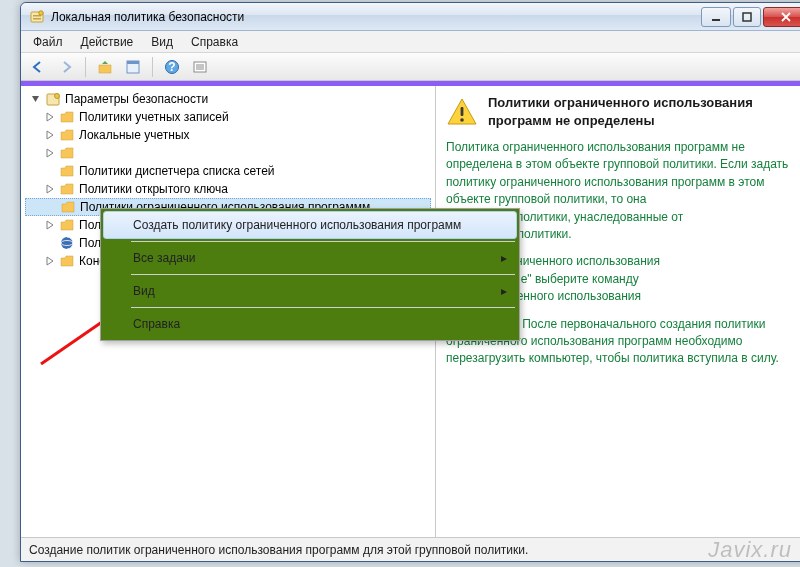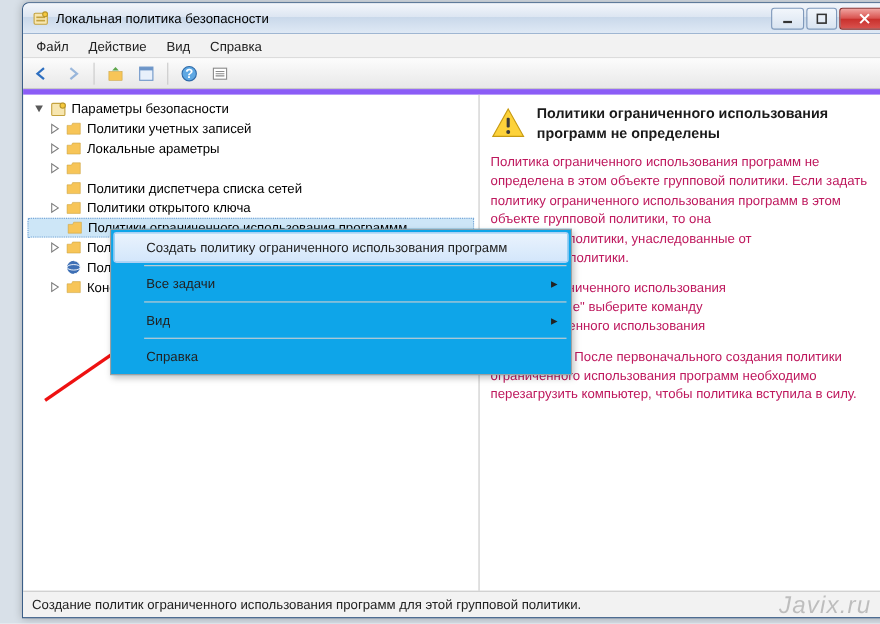--- a/index.html
+++ b/index.html
@@ -30,30 +30,30 @@
 
 .tree-root { padding: 0 4px; }
 .tree-row { display:flex; align-items:center; height:18px; padding-left:4px; white-space:nowrap; }
 .tree-row .tw { width:14px; height:14px; display:flex; align-items:center; justify-content:center; margin-right:2px;}
 .tree-row .icon { width:16px; height:16px; margin-right:4px; flex-shrink:0; }
 .tree-row .label { color:#000; }
 .tree-row.selected { background:#cde6f7; border:1px dotted #7aa7d7; height:18px; box-sizing:border-box;}
 .indent-1 { padding-left: 18px; }
 .twisty svg { display:block; }
 
-.context-menu { position:absolute; left:100px; top:208px; width:420px; background:#0ea5e9; border:1px solid #a0a0a0; box-shadow:2px 3px 6px rgba(0,0,0,0.25); padding:2px; }
+.context-menu { position:absolute; left:100px; top:208px; width:420px; background:#4d7c0f; border:1px solid #a0a0a0; box-shadow:2px 3px 6px rgba(0,0,0,0.25); padding:2px; }
 .cm-item { height:28px; display:flex; align-items:center; padding:0 22px 0 30px; color:#222; position:relative;}
 .cm-item.hover { background:linear-gradient(#eaf3fd,#d3e6fb); border:1px solid #aed0f3; border-radius:3px; padding:0 21px 0 29px;}
 .cm-sep { height:1px; background:#d0d0d0; margin:2px 2px 2px 28px; }
 .cm-item .arrow { position:absolute; right:10px; }
 
 .info-header { display:flex; align-items:center; gap:10px; margin-bottom:10px; }
 .warn-icon { width:32px; height:32px; flex-shrink:0; }
 .info-title { font-weight:700; font-size:13px; color:#1a1a1a; line-height:1.35; }
-.info-body { font-size:12px; color:#be185d; line-height:1.45; }
+.info-body { font-size:12px; color:#15803d; line-height:1.45; }
 .info-body p { margin-bottom:10px; }
 
 .statusbar { height:24px; border-top:1px solid #c9c9c9; background:#f2f2f2; display:flex; align-items:center; padding:0 8px; font-size:12px; color:#222;}
 
 .arrow-annotation { position:absolute; left:14px; top:196px; pointer-events:none; }
 
 .watermark { position:absolute; right:8px; bottom:4px; font-family: Liberation Sans, sans-serif; font-size:22px; color: rgba(0,0,0,0.22); letter-spacing:1px; font-style:italic;}
 
 
 .folder-icon { fill:#f7c558; stroke:#caa23c; stroke-width:.5;}
@@ -168,21 +168,21 @@
         </div>
         <div class="tree-row indent-1">
           <span class="tw twisty">
               <svg width="10" height="10">
                 <path d="M2 1 L2 9 L8 5 Z" fill="none" stroke="#808080"></path>
               </svg>
             </span>
           <span class="icon"><svg width="16" height="16">
                 <path class="folder-icon" d="M2 5 L6 5 L7 3 L14 3 L14 13 L2 13 Z"></path>
               </svg></span>
-          <span class="label">Локальные араметры</span>
+          <span class="label">Локальные учетных</span>
         </div>
         <div class="tree-row indent-1">
           <span class="tw twisty">
               <svg width="10" height="10">
                 <path d="M2 1 L2 9 L8 5 Z" fill="none" stroke="#808080"></path>
               </svg>
             </span>
           <span class="icon"><svg width="16" height="16">
                 <path class="folder-icon" d="M2 5 L6 5 L7 3 L14 3 L14 13 L2 13 Z"></path>
               </svg></span>

